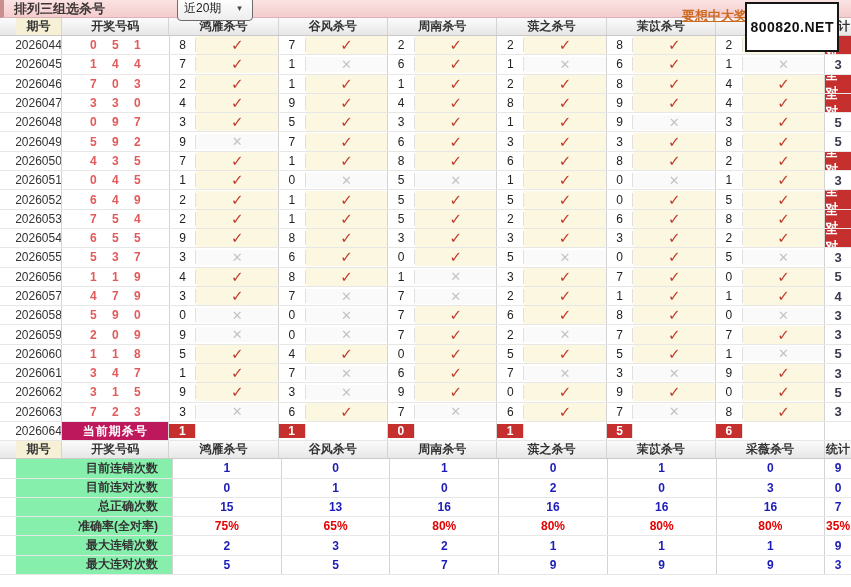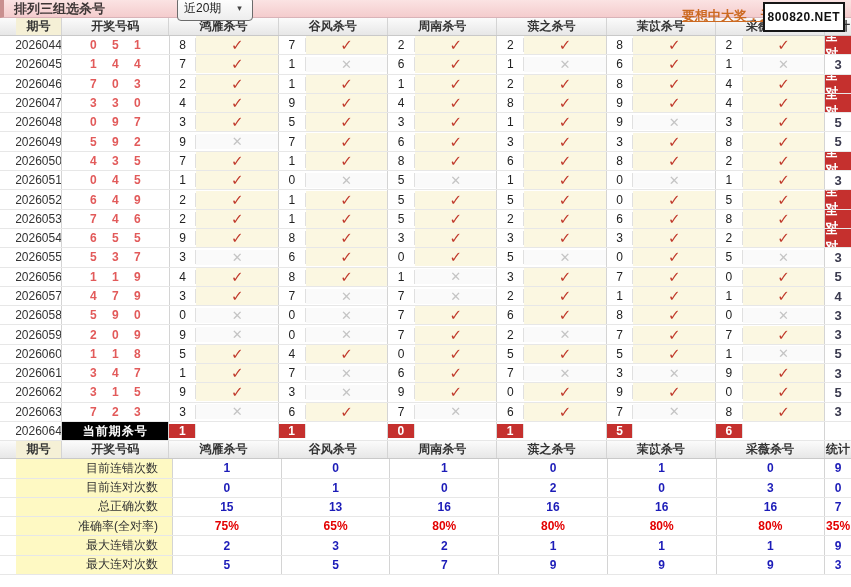--- a/index.html
+++ b/index.html
@@ -10,23 +10,23 @@
   .topbar { position:relative; height:18px; display:flex; align-items:center;
     background:linear-gradient(#fbe3e3,#f4cccd); border-bottom:1px solid #d9b3b8;
     border-left:4px solid #c98f8f; }
   .title { font-size:13px; font-weight:bold; color:#3c3535; margin-left:10px; }
   .range-select { margin-left:72px; display:flex; align-items:center; gap:16px;
     border:1px solid #6b6b6b; border-radius:4px; background:linear-gradient(#ffffff,#ededed);
     font-size:12px; color:#222; padding:2px 10px 3px 6px; cursor:default; }
   .range-select .chev { font-size:9px; color:#444; }
   .promo-link { position:absolute; right:78px; top:7px; font-size:13px; font-weight:bold;
     color:#cc6a22; text-decoration:underline; white-space:nowrap; z-index:1; }
-  .promo-badge { position:absolute; right:6px; top:2px; z-index:2; background:#fff;
-    border:2px solid #161616; color:#111; font-size:12px; font-weight:bold;
-    padding:4px 3px; line-height:18px; letter-spacing:0.5px; }
+  .promo-badge { position:absolute; right:12px; top:2px; z-index:2; background:#fff;
+    border:2px solid #161616; color:#111; font-size:14px; font-weight:bold;
+    padding:14px 3px; line-height:18px; letter-spacing:0.5px; }
 
   
   .row { display:flex; width:851px;padding-left:16px; }
   .cell { display:flex; align-items:center; justify-content:center;
     border-right:1px solid #d4d4d4; overflow:hidden; }
   .w-period { width:48px; }
   .w-draw   { width:112px; }
   .w-kill   { width:114px; }
   .w-stat   { width:27px; border-right:none; }
 
@@ -46,30 +46,30 @@
     border-right:1px solid #e0e0e0; color:#222; }
   .kill-mark { width:85px; display:flex; align-items:center; justify-content:center; }
   .kill-mark.hit  { background:#fbf7e1; color:#c0392b; font-size:15px; font-weight:bold; }
   .kill-mark.miss { background:#fafafa; color:#c4c4c4; font-size:13px; font-weight:bold; }
   .stat-cell { font-size:13px; color:#3a3a4e; font-weight:bold; }
   .stat-cell.all { background:#c5302e; color:#fff; }
 
   
   .cur-row { height:19.3px; border-bottom:1px solid #e7e7e7; font-size:12px; }
   .cur-row .cell { height:100%; }
-  .cur-label { background:#000000; color:#fff; font-weight:bold; letter-spacing:1px; }
+  .cur-label { background:#be185d; color:#fff; font-weight:bold; letter-spacing:1px; }
   .cur-num { width:28px; display:flex; align-items:center; justify-content:center;
     background:#c5302e; color:#fff; font-weight:bold; border-right:1px solid #e0e0e0; }
   .cur-blank { width:85px; }
 
   
   .srow { height:19.3px; border-bottom:1px solid #e7e7e7; font-size:12px; }
   .srow .cell { height:100%; }
-  .sum-label { width:164px; background:#fef9c3; justify-content:flex-end;
-    padding-right:14px; color:#333; border-right:1px solid #d4d4d4; }
+  .sum-label { width:164px; background:#86efac; justify-content:flex-end;
+    padding-right:14px; color:#333; border-right:1px solid #d4d4d4;font-weight:bold; }
   .val-count   { color:#1c1cb8; font-weight:bold; }
   .val-percent { color:#e30000; font-weight:bold; }
 </style>
 </head>
 <body>
 
 <div class="topbar">
   <span class="title">排列三组选杀号</span>
   <div class="range-select">
     <span>近20期</span>
@@ -347,21 +347,21 @@
         <div class="kill-mark hit">✓</div>
       </div>
       <div class="cell w-kill killpair">
         <div class="kill-num">5</div>
         <div class="kill-mark hit">✓</div>
       </div>
       <div class="cell w-stat stat-cell all">全对</div>
     </div>
     <div class="row drow">
       <div class="cell w-period period-cell">2026053</div>
-      <div class="cell w-draw draw-cell">7 4 6</div>
+      <div class="cell w-draw draw-cell">7 5 4</div>
       <div class="cell w-kill killpair">
         <div class="kill-num">2</div>
         <div class="kill-mark hit">✓</div>
       </div>
       <div class="cell w-kill killpair">
         <div class="kill-num">1</div>
         <div class="kill-mark hit">✓</div>
       </div>
       <div class="cell w-kill killpair">
         <div class="kill-num">5</div>

